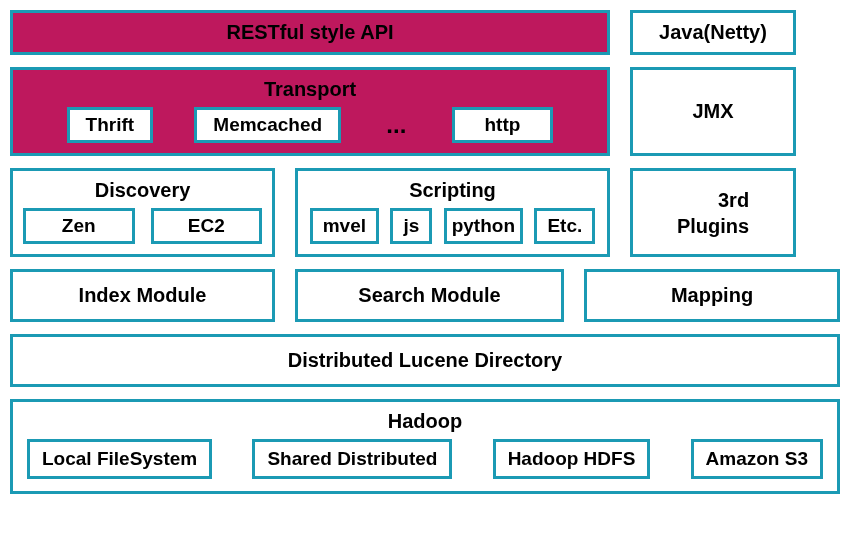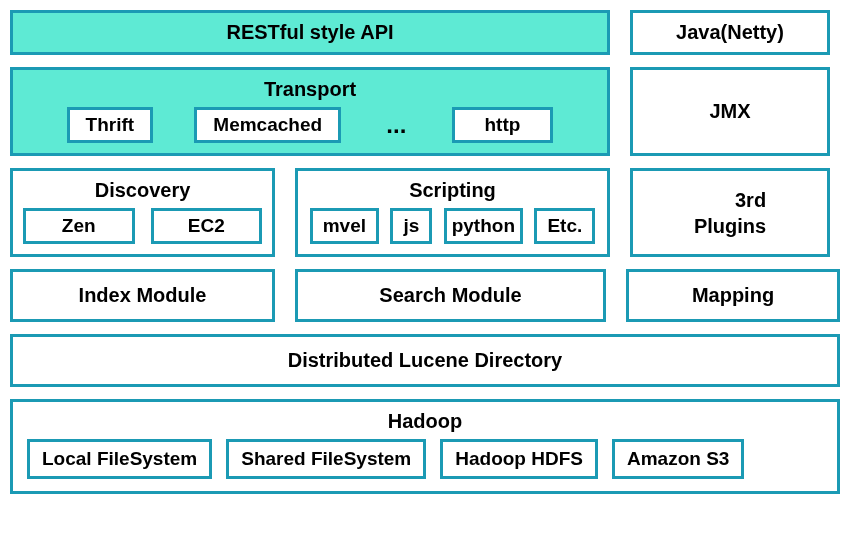--- a/index.html
+++ b/index.html
@@ -24,21 +24,21 @@
     background: #fff;
     display: flex;
     flex-direction: column;
     align-items: center;
     justify-content: center;
     padding: 8px 10px;
     font-weight: bold;
     font-size: 20px;
     color: #000;
   }
-  .yellow { background: #5eead4; }
+  .yellow { background: #be185d; }
   .title { margin-bottom: 6px; }
   .inner-row {
     display: flex;
     gap: 14px;
     width: 100%;
     justify-content: space-around;
     align-items: center;
   }
   .inner-box {
     border: 3px solid #1b9ab4;
@@ -50,21 +50,21 @@
     text-align: center;
     flex: 0 0 auto;
   }
   .ellipsis {
     font-weight: bold;
     font-size: 24px;
     padding: 0 4px;
   }
   .flex-1 { flex: 1; }
   .w-left { width: 600px; }
-  .w-right { width: 200px; }
+  .w-right { width: 166px; }
   .center-text { text-align: center; }
   .nowrap { white-space: nowrap; }
 </style>
 </head>
 <body>
 
 <div class="container">
 
   <div class="row">
     <div class="box yellow w-left center-text">
@@ -110,39 +110,39 @@
     <div class="box w-right center-text">
       <span style="white-space:pre-line; line-height:1.3;text-align:right;">3rd
 Plugins</span>
     </div>
   </div>
 
   <div class="row">
     <div class="box center-text" style="width:265px; padding:12px;">
       <span>Index Module</span>
     </div>
-    <div class="box center-text" style="width:311px; padding:12px;">
+    <div class="box center-text" style="width:269px; padding:12px;">
       <span>Search Module</span>
     </div>
     <div class="box center-text" style="flex:1; padding:12px;">
       <span>Mapping</span>
     </div>
   </div>
 
   <div class="row">
     <div class="box center-text flex-1" style="padding:12px;">
       <span>Distributed Lucene Directory</span>
     </div>
   </div>
 
   <div class="row">
     <div class="box flex-1" style="padding:8px 14px 12px;">
       <div class="title">Hadoop</div>
-      <div class="inner-row" style="justify-content:flex-start;">
+      <div class="inner-row" style="justify-content:space-between;">
         <div class="inner-box nowrap" style="padding:6px 12px;">Local FileSystem</div>
-        <div class="inner-box nowrap" style="padding:6px 12px;">Shared FileSystem</div>
+        <div class="inner-box nowrap" style="padding:6px 12px;">Shared Distributed</div>
         <div class="inner-box nowrap" style="padding:6px 12px;">Hadoop HDFS</div>
         <div class="inner-box nowrap" style="padding:6px 12px;">Amazon S3</div>
       </div>
     </div>
   </div>
 
 </div>
 
 </body></html>

